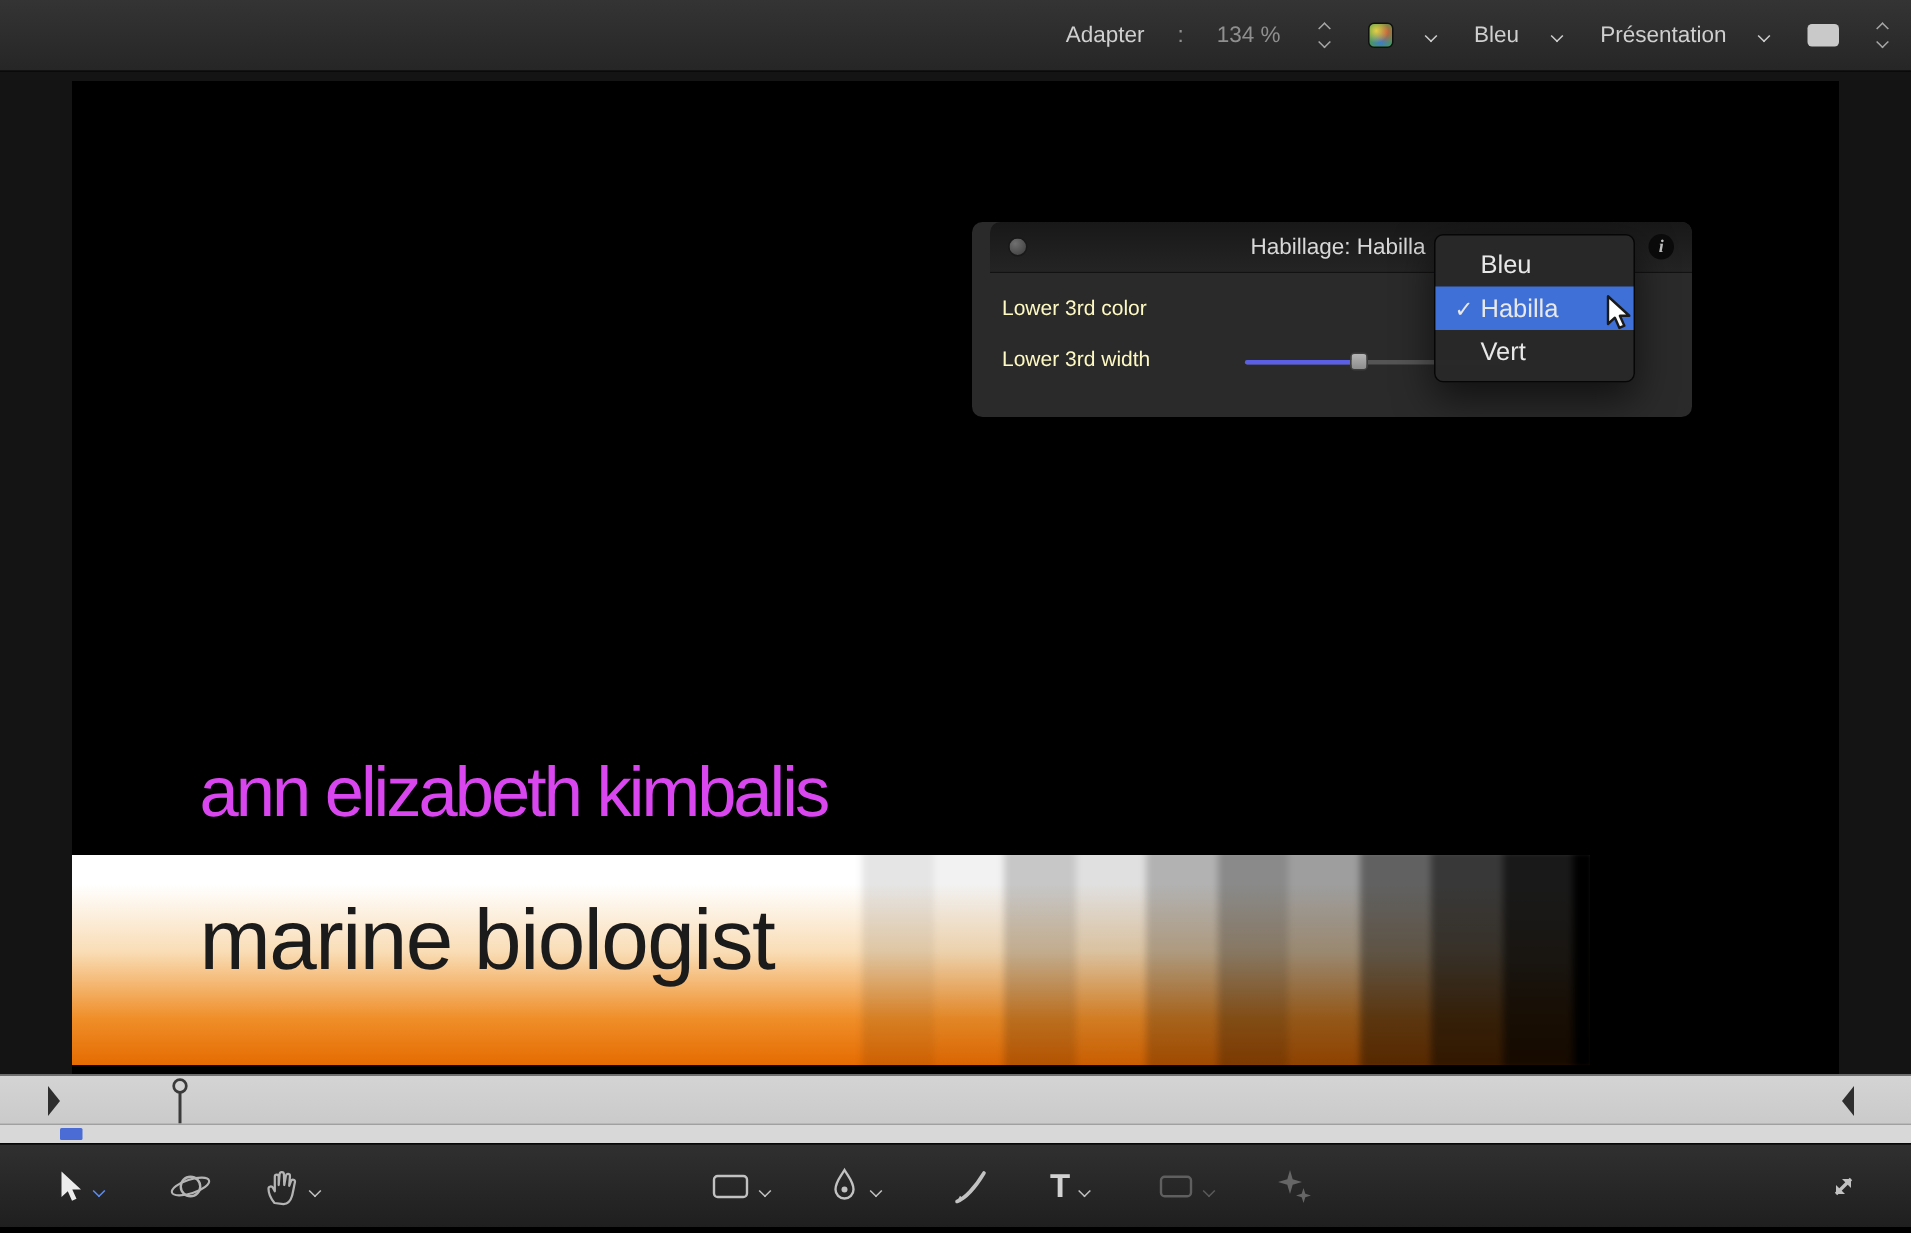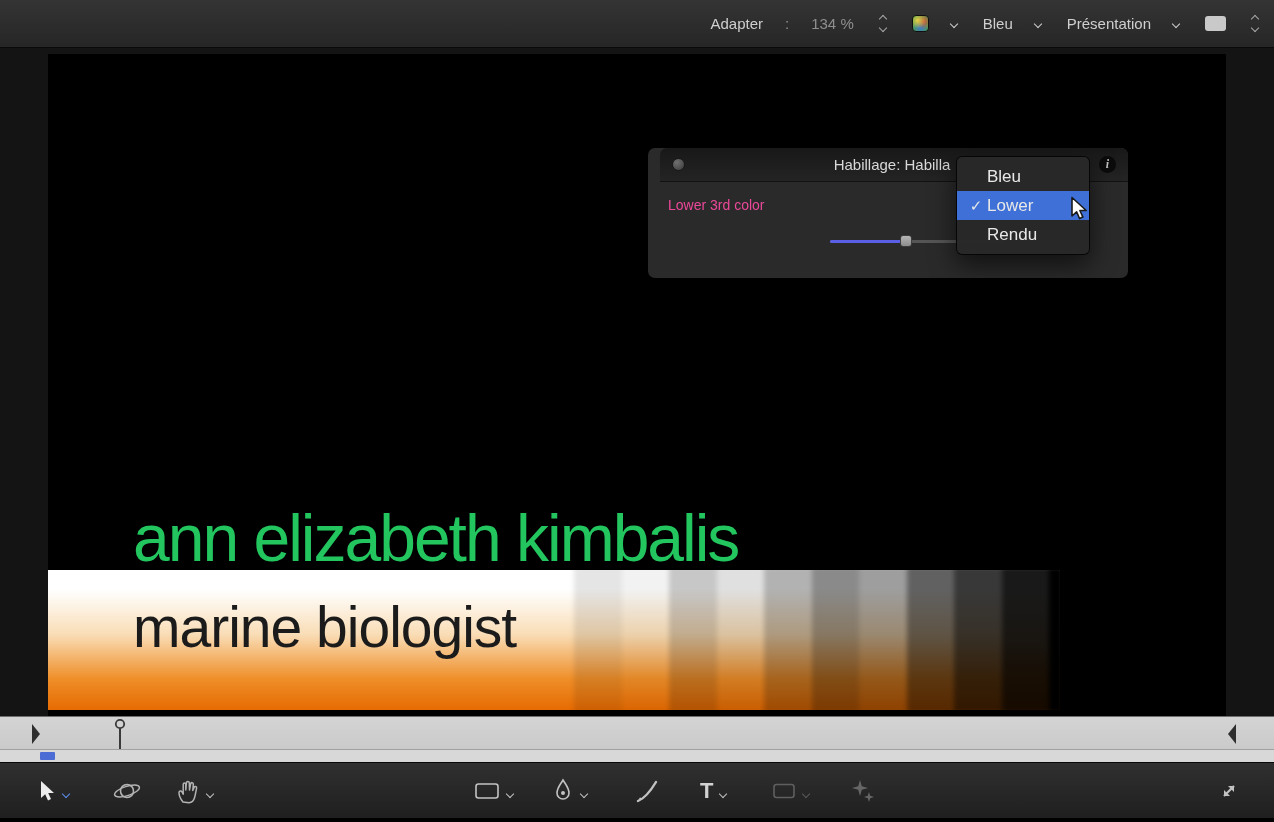--- a/index.html
+++ b/index.html
@@ -43,43 +43,43 @@
       rgba(0,0,0,0.05) 56.7% 61.3%,
       rgba(0,0,0,0.22) 61.3% 66%,
       rgba(0,0,0,0.12) 66% 70.6%,
       rgba(0,0,0,0.30) 70.6% 75.3%,
       rgba(0,0,0,0.46) 75.3% 79.9%,
       rgba(0,0,0,0.38) 79.9% 84.6%,
       rgba(0,0,0,0.62) 84.6% 89.2%,
       rgba(0,0,0,0.78) 89.2% 93.9%,
       rgba(0,0,0,0.90) 93.9% 98.5%,
       rgba(0,0,0,1) 98.5% 100%); }
-  .name-line { position:absolute; left:85px; top:446px; color:#22c55e;
-    font-size:66px; letter-spacing:-2px; white-space:nowrap;text-align:right; }
+  .name-line { position:absolute; left:85px; top:446px; color:#d946ef;
+    font-size:47px; letter-spacing:-2px; white-space:nowrap;text-align:right; }
   .role-line { position:absolute; left:85px; top:540px; color:#1b1b1b;
     font-size:57px; letter-spacing:-1px; white-space:nowrap;text-align:center; }
 
   
   .hud { position:absolute; left:648px; top:100px; width:480px; height:130px;
     background:rgba(43,43,43,0.97); border-radius:7px;
     box-shadow:0 14px 34px rgba(0,0,0,0.65); }
   .hud-titlebar { height:34px; display:flex; align-items:center; gap:8px;
     padding:4px 12px; background:linear-gradient(#181818,#242424);
     border-radius:7px 7px 0 0; border-bottom:1px solid #121212;margin-left:12px; }
   .hud-dot { width:13px; height:13px; border-radius:50%;
     background:radial-gradient(circle at 35% 30%, #707070, #3a3a3a);
     border:1px solid #191919; }
   .hud-title { flex:1; text-align:center; color:#d8d8d8; font-size:15px;
     white-space:nowrap; overflow:hidden; }
   .hud-info { width:17px; height:17px; border-radius:50%; background:#0b0b0b;
     color:#c2c2c2; font-family:"Liberation Serif", serif; font-style:italic;
     font-weight:bold; font-size:12px; display:flex; align-items:center;
     justify-content:center; }
   .hud-row { height:34px; display:flex; align-items:center; padding-left:20px;
-    color:#ec4899; font-size:14px; }
+    color:#fef9c3; font-size:14px; }
   .hud-row.first { margin-top:6px; }
   .slider { position:absolute; left:182px; top:86px; width:172px; height:14px; }
   .slider-track { position:absolute; left:0; right:0; top:6px; height:3px;
     background:#555; border-radius:2px; }
   .slider-fill { position:absolute; left:0; top:6px; width:76px; height:3px;
     background:#5a5fe6; border-radius:2px; }
   .slider-thumb { position:absolute; left:70px; top:1px; width:12px; height:12px;
     background:linear-gradient(#b5b5b5,#8d8d8d); border:1px solid #3c3c3c;
     border-radius:3px; }
 
@@ -171,39 +171,42 @@
 
     <div class="hud">
       <div class="hud-titlebar">
         <span class="hud-dot"></span>
         <span class="hud-title">Habillage: Habilla</span>
         <span class="hud-info">i</span>
       </div>
       <div class="hud-row first">
         <span>Lower 3rd color</span>
       </div>
+      <div class="hud-row">
+        <span>Lower 3rd width</span>
+      </div>
       <div class="slider">
         <span class="slider-track"></span>
         <span class="slider-fill"></span>
         <span class="slider-thumb"></span>
       </div>
     </div>
 
     <div class="popup">
       <div class="popup-item">
         <span class="check"></span>
         <span>Bleu</span>
       </div>
       <div class="popup-item highlighted">
         <span class="check">✓</span>
-        <span>Lower</span>
+        <span>Habilla</span>
       </div>
       <div class="popup-item">
         <span class="check"></span>
-        <span>Rendu</span>
+        <span>Vert</span>
       </div>
     </div>
 
     <div class="mouse-cursor">
       <svg width="22" height="26" viewBox="0 0 22 26">
         <path d="M4 1.5 L4 20 L8.6 15.8 L11.6 22.6 L14.9 21.1 L11.9 14.5 L18.2 14.5 Z" fill="#ffffff" stroke="#1a1a1a" stroke-width="1.6" stroke-linejoin="round"></path>
       </svg>
     </div>
 
     <div class="timeline">

